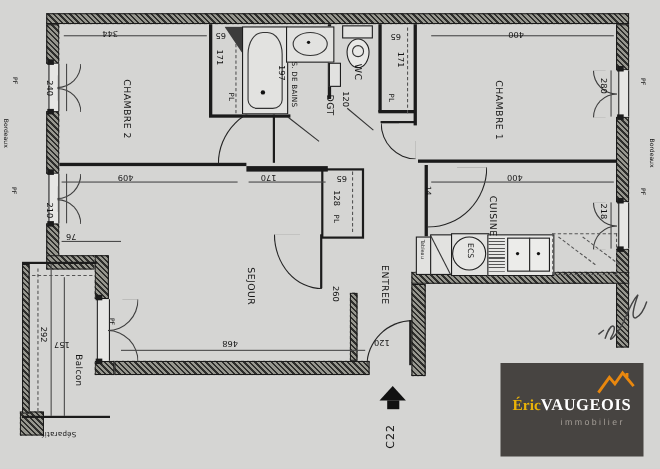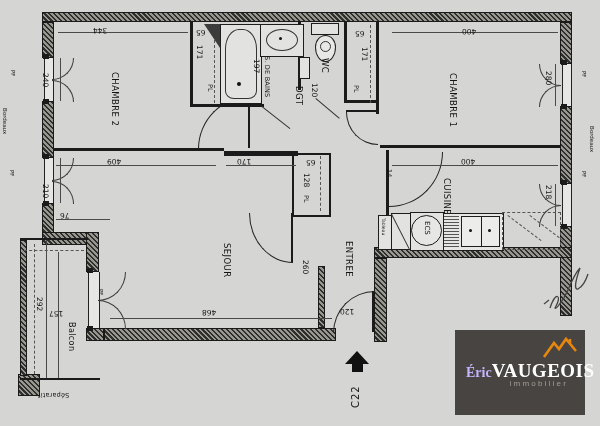--- a/index.html
+++ b/index.html
@@ -27,22 +27,22 @@
        transform-origin:left top;line-height:10px;}
   .dim{position:absolute;font-size:7.5px;color:#151515;white-space:nowrap;transform-origin:left top;line-height:9px;}
   .f65{font-size:6.5px;letter-spacing:.2px;}
   .sm{font-size:5.5px;letter-spacing:0;}
   .xs{font-size:4.5px;letter-spacing:0;}
   .r90{transform:rotate(90deg);transform-origin:left top;}
   .rm90{transform:rotate(-90deg);transform-origin:left top;}
   .r180{transform:rotate(180deg);transform-origin:center center;}
   #logo{position:absolute;left:455px;top:330px;width:130px;height:85px;background:#474441;}
   #logo .brandrow{position:absolute;left:11px;top:30px;font-family:"Liberation Serif",serif;font-weight:bold;white-space:nowrap;}
-  #brand-first{color:#c4b5fd;font-size:14px;}
-  #brand-last{color:#ffffff;font-size:19px;letter-spacing:.5px;}
+  #brand-first{color:#eab308;font-size:14px;}
+  #brand-last{color:#ffffff;font-size:15px;letter-spacing:.5px;}
   #tagline{position:absolute;right:17px;top:49px;color:#a39d96;font-size:8px;letter-spacing:2.2px;
            font-family:"Liberation Sans",sans-serif;}
   #arrow-head{position:absolute;left:345px;top:351px;width:0;height:0;
               border-left:12px solid transparent;border-right:12px solid transparent;border-bottom:13px solid #111;}
   #arrow-stem{position:absolute;left:352px;top:364px;width:11px;height:8px;background:#111;}
   .dot{position:absolute;background:#111;border-radius:50%;}
   svg{position:absolute;overflow:visible;}
 </style>
 </head>
 <body>

